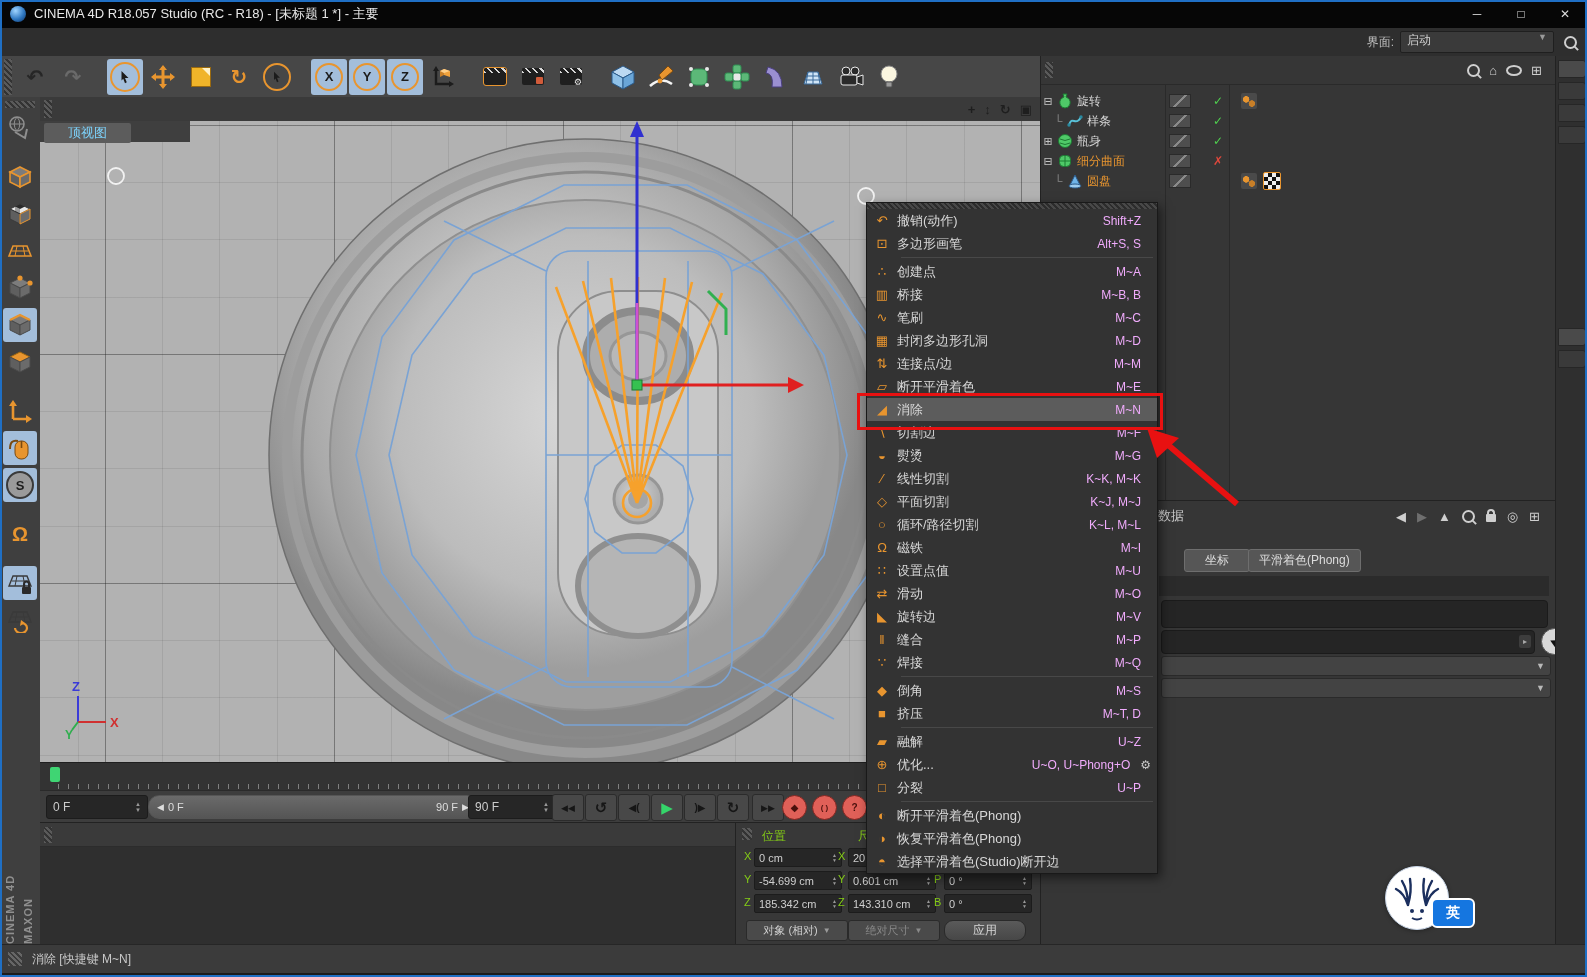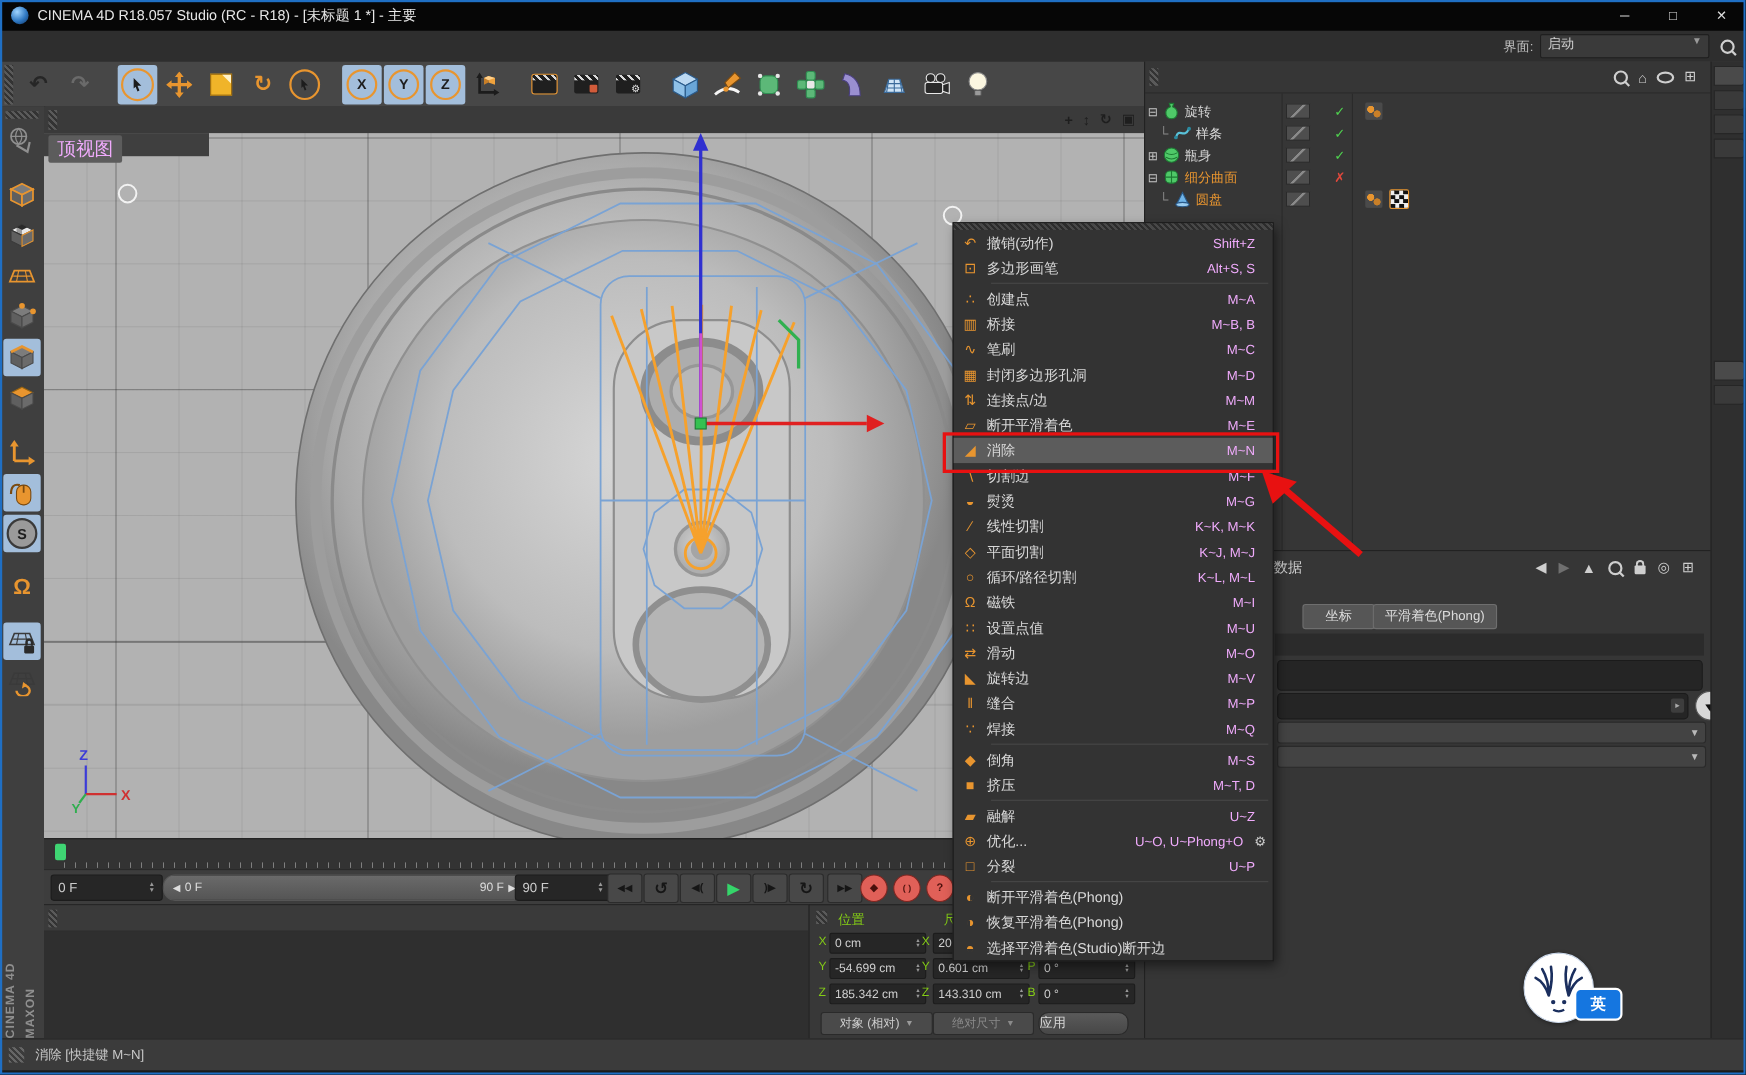--- a/index.html
+++ b/index.html
@@ -45,21 +45,21 @@
   .vpmenu .mi{padding:0 11px;line-height:23px;color:#bfbfbf;font-size:13px}
   .vpctl{color:#1e1e1e;font-size:13px;font-weight:bold;margin-left:9px}
   .canvas{left:40px;top:121px;width:1000px;height:641px;background-color:#b2b2b2;overflow:hidden;
     background-image:
      repeating-linear-gradient(to right, rgba(30,30,30,.34) 0 1px, transparent 1px 229px),
      repeating-linear-gradient(to bottom, rgba(30,30,30,.34) 0 1px, transparent 1px 229px),
      repeating-linear-gradient(to right, rgba(40,40,40,.10) 0 1px, transparent 1px 57.25px),
      repeating-linear-gradient(to bottom, rgba(40,40,40,.10) 0 1px, transparent 1px 57.25px);
     background-position:65px 4px}
   .viewlabelband{position:absolute;left:0;top:0;width:150px;height:21px;background:#3f3f3f}
-  .viewlabel{position:absolute;left:4px;top:2px;background:#5c5c5c;color:#f0abfc;font-size:17px;padding:1px 8px;border-radius:2px}
+  .viewlabel{position:absolute;left:4px;top:2px;background:#5c5c5c;color:#7dd3fc;font-size:13px;padding:1px 24px;border-radius:2px}
   
   .ruler{left:40px;top:762px;width:1000px;height:28px;background:#333;border-top:1px solid #1f1f1f;position:absolute}
   .ruler::after{content:"";position:absolute;left:18px;right:0;bottom:2px;height:5px;
       background:repeating-linear-gradient(to right,#808080 0 1px,transparent 1px 10px)}
   .ticks{display:flex;padding-left:18px}
   .ticks span{width:50px;font-size:11px;color:#cfcfcf;line-height:22px}
   .playhead{position:absolute;left:10px;top:4px;width:10px;height:15px;background:#3fd573;border-radius:2px}
   .transport{left:40px;top:790px;width:1000px;height:32px;background:#3d3d3d;position:absolute;border-top:1px solid #2a2a2a}
   .field{background:#262626;border:1px solid #1c1c1c;border-radius:3px;color:#cccccc;font-size:12px;display:flex;align-items:center;padding:0 6px}
   .spinner{position:absolute;top:4px;height:22px}
@@ -78,21 +78,21 @@
   .matbody{height:98px;background:#2f2f2f}
   .coords{left:735px;top:822px;width:305px;height:122px;background:#383838;border-top:1px solid #222;border-left:1px solid #222;position:absolute}
   .clabel{position:absolute;font-size:11px;color:#84cc16}
   .cfield{position:absolute;height:17px;background:#262626;border:1px solid #1c1c1c;border-radius:2px;font-size:11px;color:#cfcfcf;
           display:flex;align-items:center;padding:0 4px}
   .cfield .spincol{font-size:5px;line-height:5px}
   .pill{position:absolute;height:19px;background:#4a4a4a;border:1px solid #2a2a2a;border-radius:3px;font-size:11px;color:#cfcfcf;
         display:flex;align-items:center;justify-content:center;padding:0 6px}
   .pill.dis{color:#8a8a8a}
   .applybtn{position:absolute;height:19px;background:linear-gradient(#5a5a5a,#474747);border:1px solid #2a2a2a;border-radius:9px;
-        font-size:12px;color:#d6d6d6;display:flex;align-items:center;}
+        font-size:12px;color:#d6d6d6;display:flex;align-items:center;justify-content:center}
   
   .rightpanel{left:1040px;top:56px;width:515px;height:888px;background:#363636;border-left:1px solid #222;position:absolute}
   .ommenu{height:28px;display:flex;align-items:center;border-bottom:1px solid #2a2a2a}
   .ommenu .mi{padding:0 10px;font-size:13px;color:#c9c9c9}
   .hico{color:#cfcfcf;font-size:13px;margin-left:10px}
   .omrow{position:absolute;height:20px;display:flex;align-items:center;font-size:12px;color:#d6d6d6;left:0;width:515px}
   .omrow .exp{color:#c4c4c4;font-size:11px;width:14px;text-align:center}
   .omrow .branch{color:#8a8a8a;font-size:12px;width:14px;text-align:center}
   .oicon{width:16px;height:16px;margin:0 4px 0 2px;flex:none}
   .oname{white-space:nowrap}

